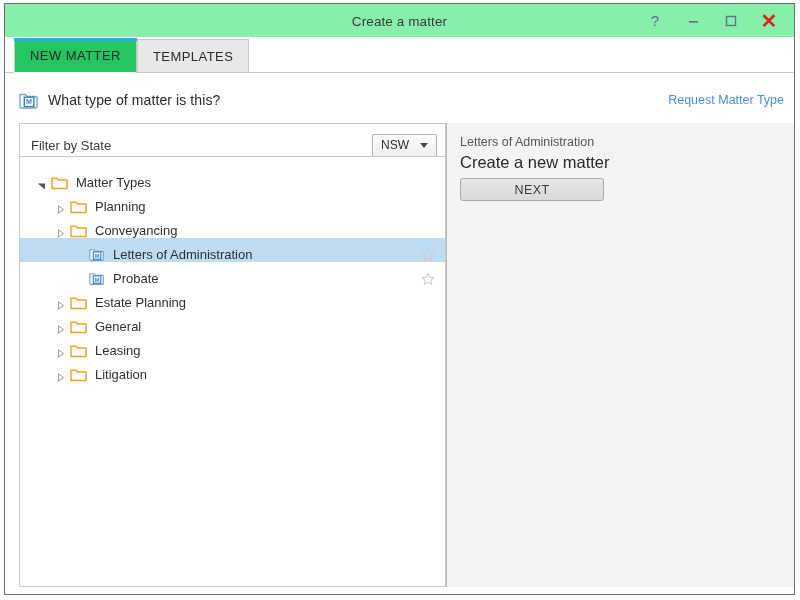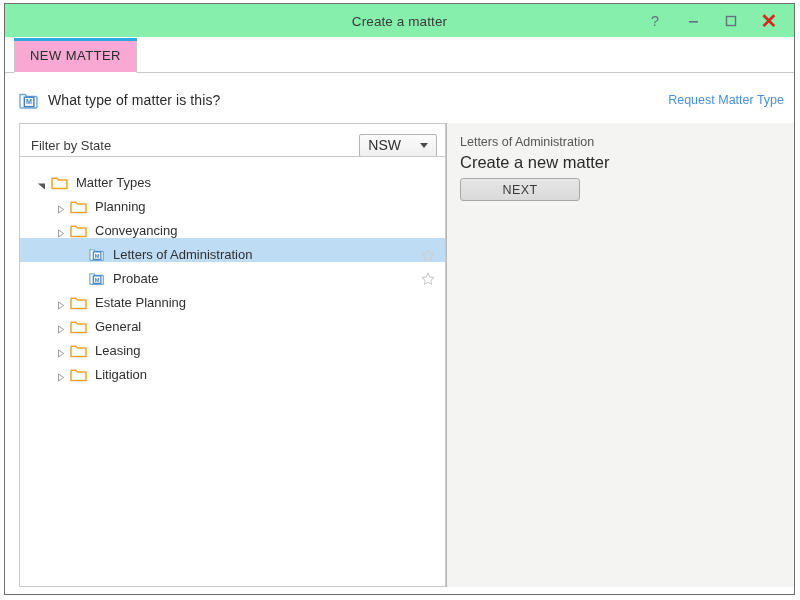--- a/index.html
+++ b/index.html
@@ -94,21 +94,21 @@
     align-items: center;
     justify-content: center;
     font-size: 13px;
     color: #2b2b2b;
     letter-spacing: .45px;
     box-sizing: border-box;
     cursor: default;
     z-index: 2;
   }
   .tab.active {
-    background: #f9a8d4;
+    background: #22c55e;
     border: 1px solid #c8c8c8;
     border-bottom: 1px solid #ffffff;
     border-top: none;
   }
   .tab.active::before {
     content: "";
     position: absolute;
     left: -1px; right: -1px; top: 0;
     height: 3px;
     background: #2aa9e0;
@@ -192,23 +192,23 @@
   .state-select {
     margin-left: auto;
     min-width: 55px;
     height: 23px;
     background: linear-gradient(#fbfbfb,#f0f0f0);
     border: 1px solid #b5b5b5;
     border-radius: 2px;
     display: flex;
     align-items: center;
     justify-content: center;
-    gap: 19px;
+    gap: 11px;
     padding: 0 8px;
-    font-size: 14px;
+    font-size: 12px;
     color: #2f2f2f;
     box-sizing: border-box;
     cursor: default;
   }
   .caret-down {
     width: 0; height: 0;
     border-left: 4px solid transparent;
     border-right: 4px solid transparent;
     border-top: 5px solid #4b4b4b;
   }
@@ -276,21 +276,21 @@
     line-height: 16px;
   }
   .rp-title {
     font-size: 16.5px;
     color: #2a2a2a;
     line-height: 22px;
     margin-top: 1px;
   }
   .next-btn {
     margin-top: 5px;
-    width: 120px;
+    width: 144px;
     height: 23px;
     background: linear-gradient(#e6e6e6,#dadada);
     border: 1px solid #a9a9a9;
     border-radius: 3px;
     display: flex;
     align-items: center;
     justify-content: center;
     font-size: 12.5px;
     color: #3a3a3a;
     letter-spacing: .4px;
@@ -318,20 +318,23 @@
           </svg>
       </div>
       <div class="win-btn close">✕</div>
     </div>
   </div>
 
   <div class="tabstrip">
     <div class="tab active">
       <span>NEW MATTER</span>
     </div>
+    <div class="tab inactive">
+      <span>TEMPLATES</span>
+    </div>
   </div>
 
   <div class="content">
 
     <div class="header-row">
       <span class="matter-icon">
         <svg width="20" height="19" viewBox="0 0 20 19">
           <path d="M1 3.5 h5.2 l1.6 2 h9.2 a1 1 0 0 1 1 1 V16 a1 1 0 0 1 -1 1 H2 a1 1 0 0 1 -1 -1 Z" fill="#ffffff" stroke="#6fa8dc" stroke-width="1.4"></path>
           <rect x="5.3" y="6.2" width="9.6" height="9.4" fill="#ffffff" stroke="#3f7fc1" stroke-width="1.4"></rect>
           <text x="10.1" y="13.4" font-family="Liberation Sans, sans-serif" font-size="7.2" font-weight="700" fill="#3f7fc1" text-anchor="middle">M</text>

